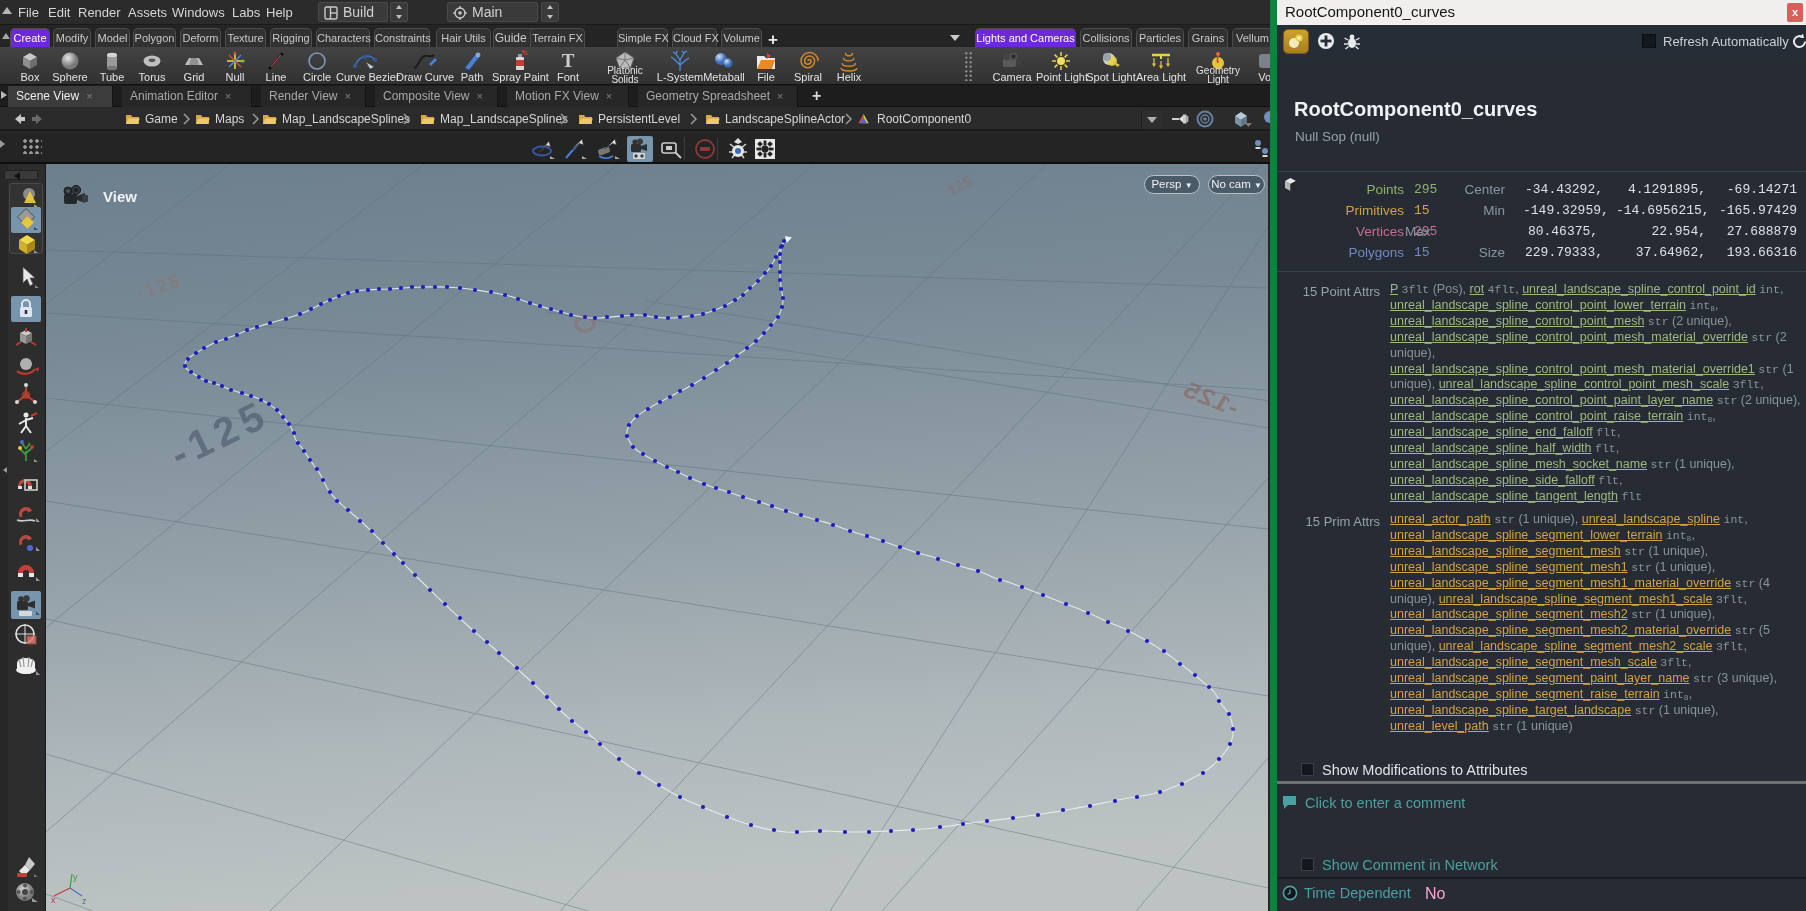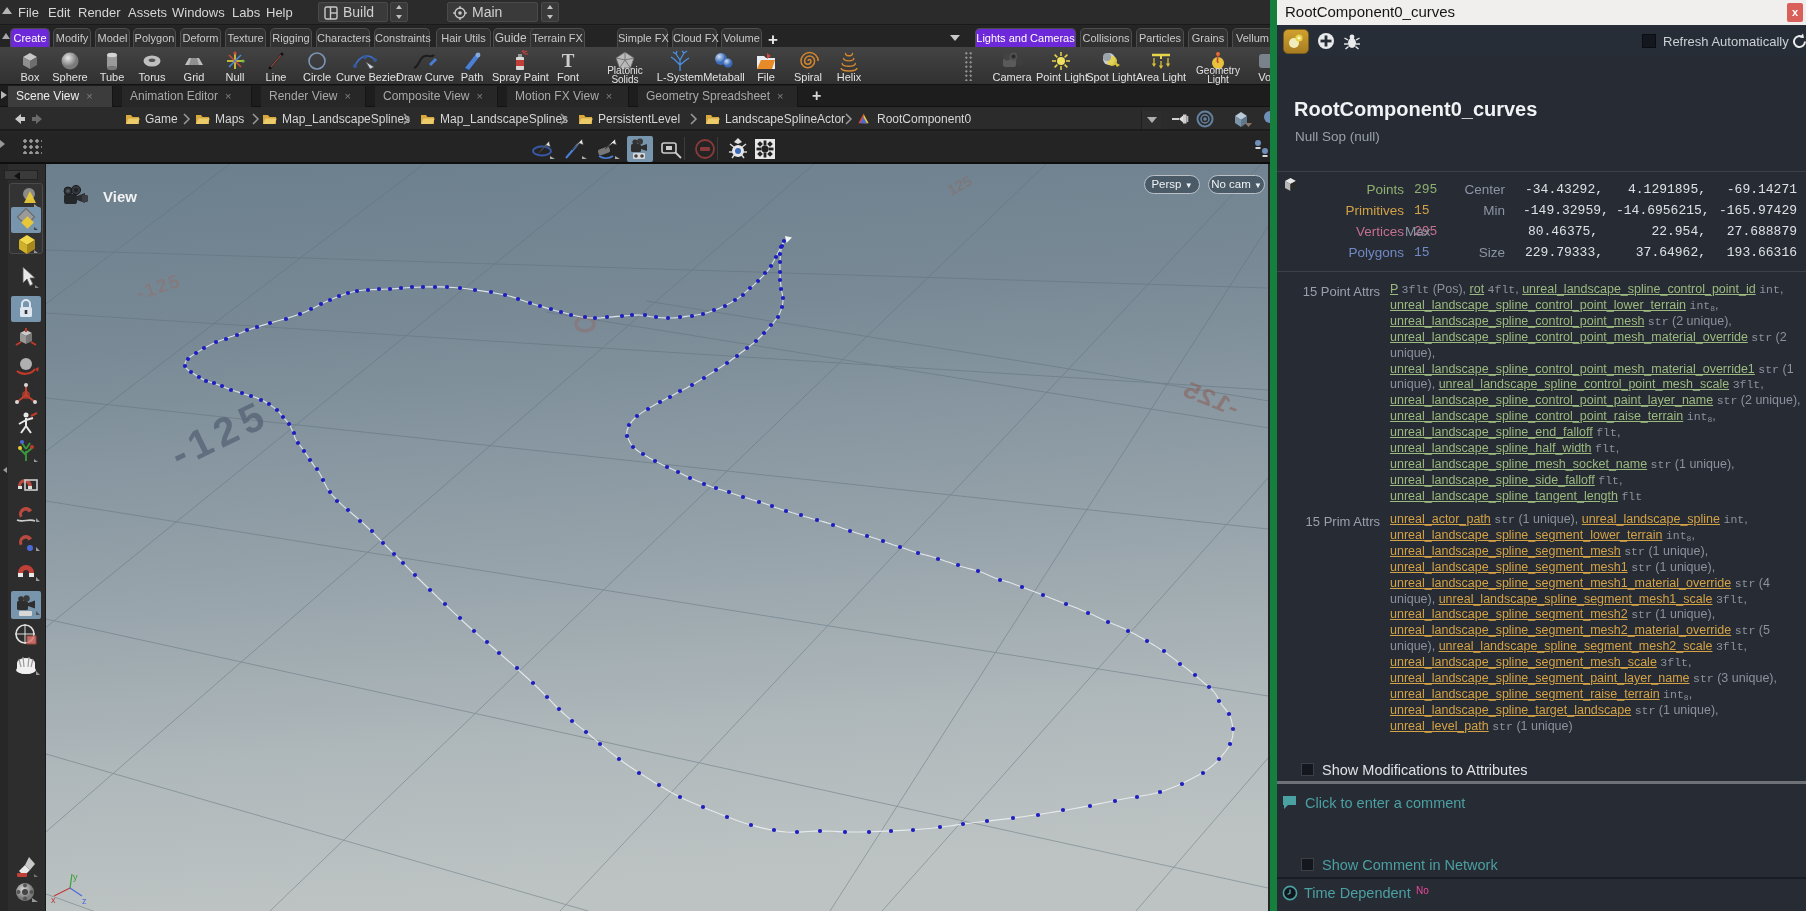--- a/index.html
+++ b/index.html
@@ -1010,17 +1010,17 @@
       </svg>
   <div class="abs teal" style="left:28px;top:795px;font-size:14.5px">Click to enter a comment</div>
   <div class="cbox" style="left:24px;top:858px"></div>
   <div class="abs teal" style="left:45px;top:857px;font-size:14.5px">Show Comment in Network</div>
   <div class="abs" style="left:0;top:877px;width:536px;height:2px;background:#191d24"></div>
   <svg class="abs" style="left:5px;top:885px" width="16" height="16" viewBox="0 0 16 16">
         <circle cx="8" cy="8" r="6.6" fill="#12161c" stroke="#4ba0a2" stroke-width="1.6"></circle>
         <path d="M8 4.5 V8 L5.5 9.5" stroke="#4ba0a2" stroke-width="1.4" fill="none"></path>
       </svg>
   <div class="abs teal" style="left:27px;top:885px;font-size:14.5px">Time Dependent</div>
-  <div class="abs" style="left:139px;top:885px;font-size:10px;color:#ec4899">No</div>
+  <div class="abs" style="left:148px;top:885px;font-size:16px;color:#f9a8d4">No</div>
   <div class="abs" style="left:530px;top:176px;width:6px;height:714px;background:#30363f"></div>
   <div class="abs" style="left:531px;top:180px;width:4px;height:700px;background:#4d545f;border-radius:2px"></div>
 </div>
 </div>
 
 </body></html>

